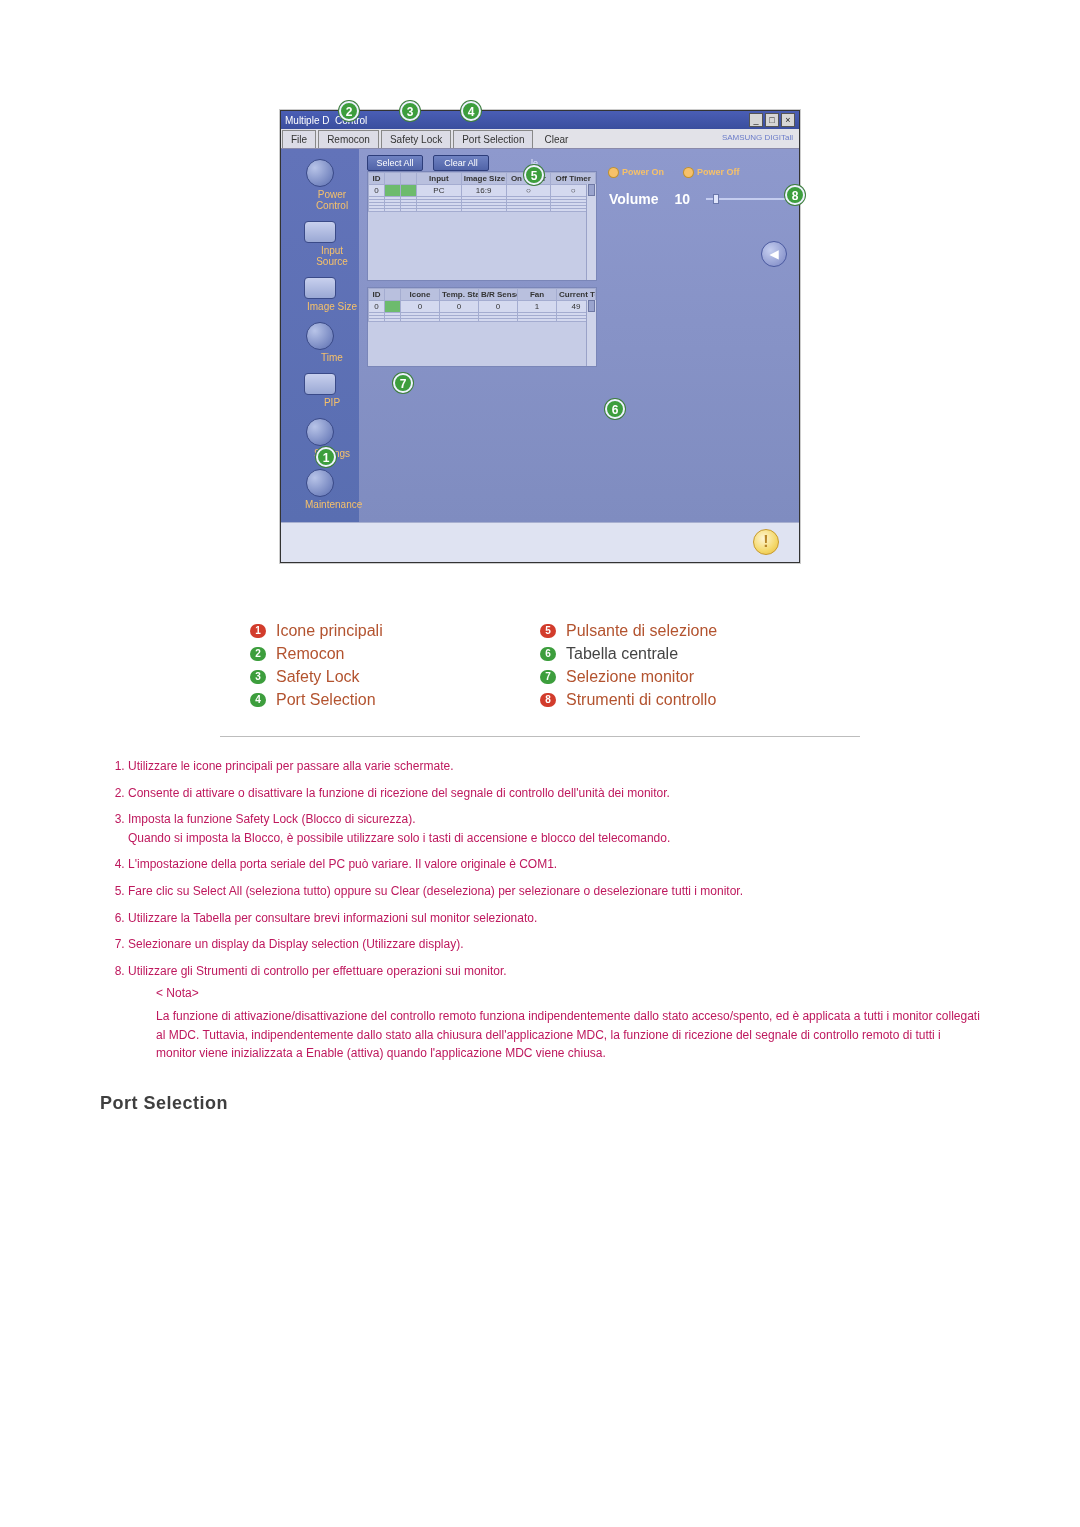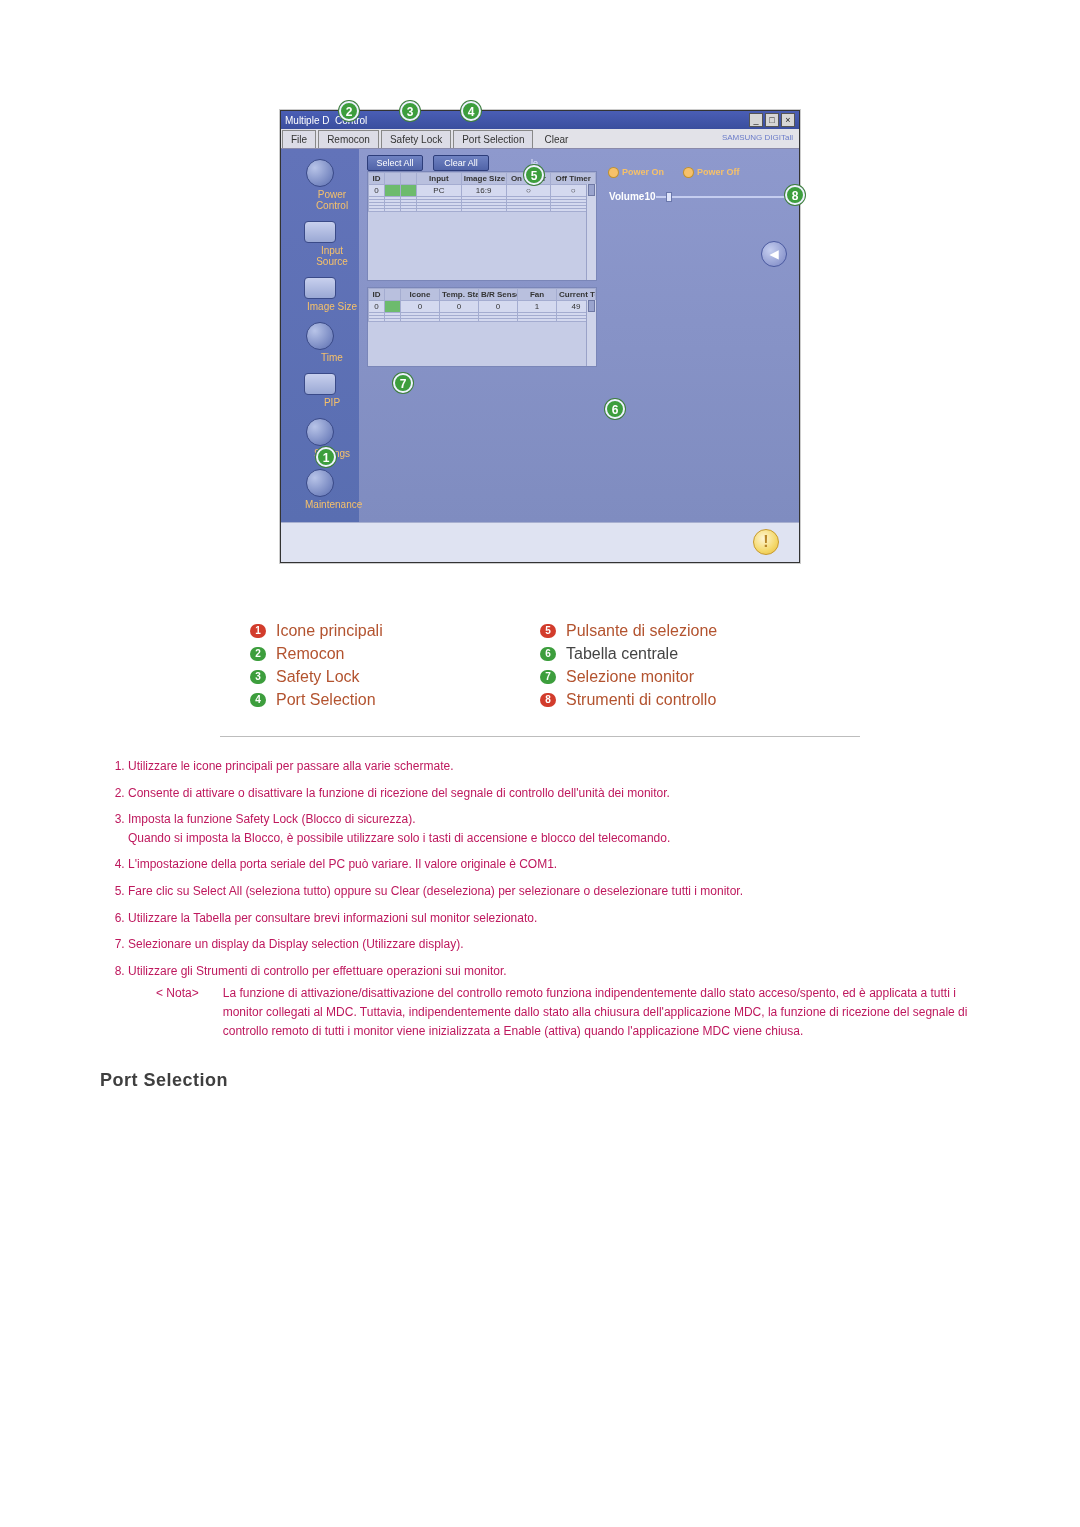--- a/index.html
+++ b/index.html
@@ -188,22 +188,22 @@
   .pwr-btn {
     display: flex; align-items: flex-end; gap: 4px;
     font-size: 9px; color: #f6c16a; font-weight: bold;
   }
   .radio-dot {
     width: 9px; height: 9px; border-radius: 50%;
     background: #f6c16a;
     box-shadow: 0 0 0 1px #c2922e;
   }
   .vol-row {
-    display: flex; align-items: center; gap: 0;
-    color: #fff; font-size: 10px; font-weight: bold;
+    display: flex; align-items: center; gap: 16px;
+    color: #fff; font-size: 14px; font-weight: bold;
   }
   .vol-track {
     flex: 1;
     height: 2px;
     background: #c5cdf0;
     position: relative;
   }
   .vol-thumb {
     position: absolute;
     left: 8%;
@@ -279,21 +279,21 @@
 
   
   ol.explain {
     margin: 0 0 30px 0;
     padding-left: 28px;
     font-size: 12px;
     color: #be185d;
     line-height: 1.55;
   }
   ol.explain > li { margin-bottom: 8px; }
-  .note-row { margin-top: 4px; padding-left: 28px; display: flex; gap: 24px; }
+  .note-row { margin-top: 4px; padding-left: 28px; display: flex; gap: 4px; flex-direction: column; }
   .note-tag { white-space: nowrap; }
 
   
   h2.section-heading {
     font-family: Verdana, Tahoma, sans-serif;
     font-size: 18px;
     color: #3f3f3f;
     font-weight: bold;
     margin: 26px 0 10px 0;
     letter-spacing: 0.5px;

